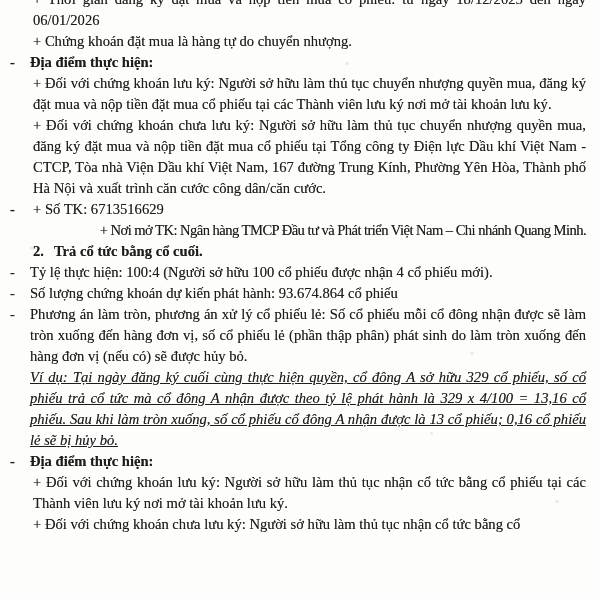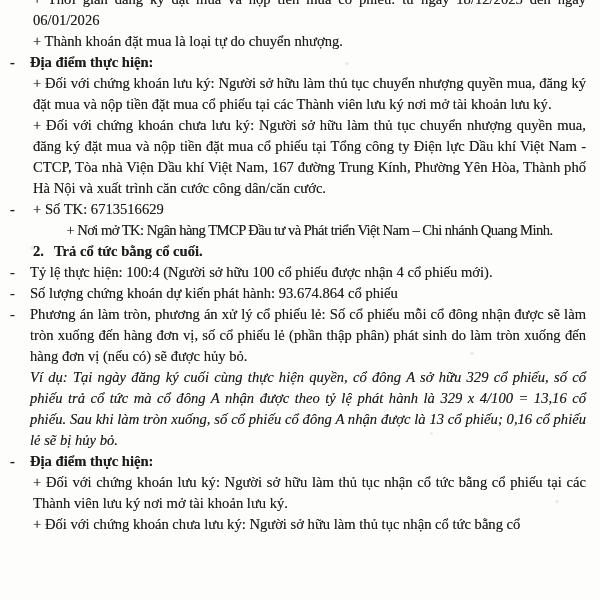--- a/index.html
+++ b/index.html
@@ -19,42 +19,42 @@
     text-shadow: 0 0 0.4px rgba(29,29,29,0.55);
   }
   .para { position: relative; }
   .indent-plus { margin-left: 33px; }
   .indent-dash { margin-left: 30px; }
   .marker {
     position: absolute; left: -20px; top: 0;
   }
   .bold { font-weight: bold; }
   .num { font-weight: bold; margin-right: 10px; }
-  .italic { font-style: italic; }
-  .tight { letter-spacing: -0.55px; white-space: nowrap; text-align: center; }
+  .italic { font-style: italic; text-decoration: underline; }
+  .tight { letter-spacing: -0.55px; white-space: nowrap; text-align: right; }
   b { font-weight: normal; }
   .last-line-cut { }
   
   .speck {
     position: absolute; border-radius: 50%;
     background: rgba(110,110,110,0.14);
   }
 </style>
 </head>
 <body>
 
 <div class="viewport">
   <div class="page">
 
     <div class="para indent-plus">
       <span>+ Thời gian đăng ký đặt mua và nộp tiền mua cổ phiếu: từ ngày 18/12/2025 đến ngày 06/01/2026</span>
     </div>
 
     <div class="para indent-plus">
-      <span>+ Thành khoán đặt mua là loại tự do chuyển nhượng.</span>
+      <span>+ Chứng khoán đặt mua là hàng tự do chuyển nhượng.</span>
     </div>
 
     <div class="para indent-dash bold">
       <span class="marker">-</span>
       <span>Địa điểm thực hiện:</span>
     </div>
 
     <div class="para indent-plus">
       <span>+ Đối với chứng khoán lưu ký: Người sở hữu làm thủ tục chuyển nhượng quyền mua, đăng ký đặt mua và nộp tiền đặt mua cổ phiếu tại các Thành viên lưu ký nơi mở tài khoản lưu ký.</span>
     </div>

